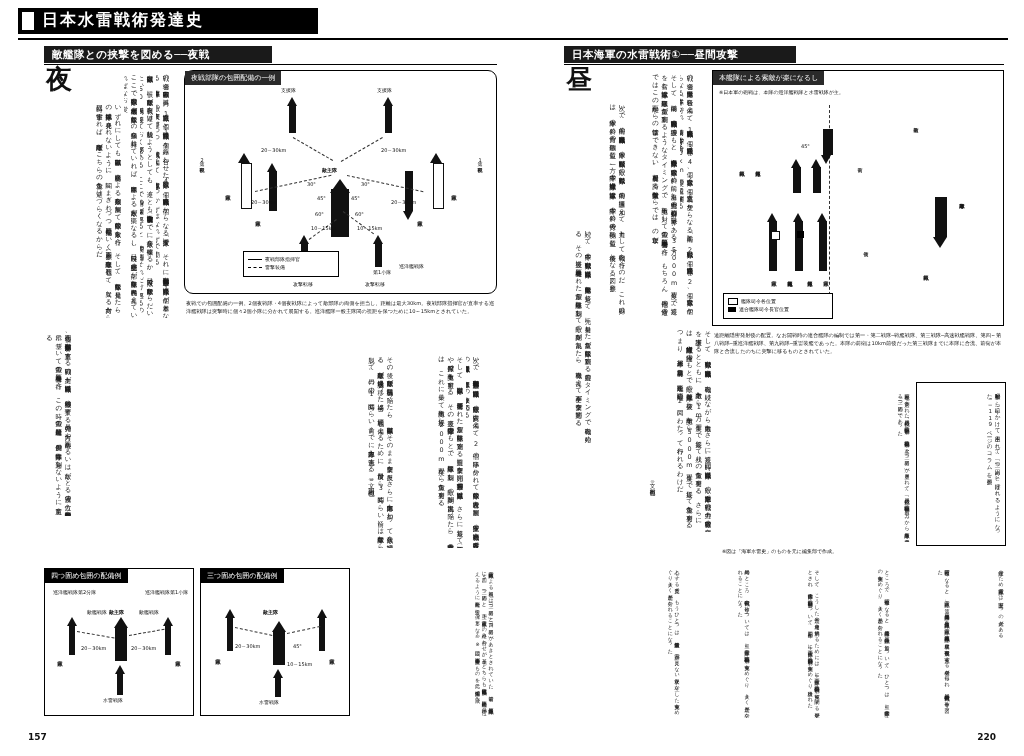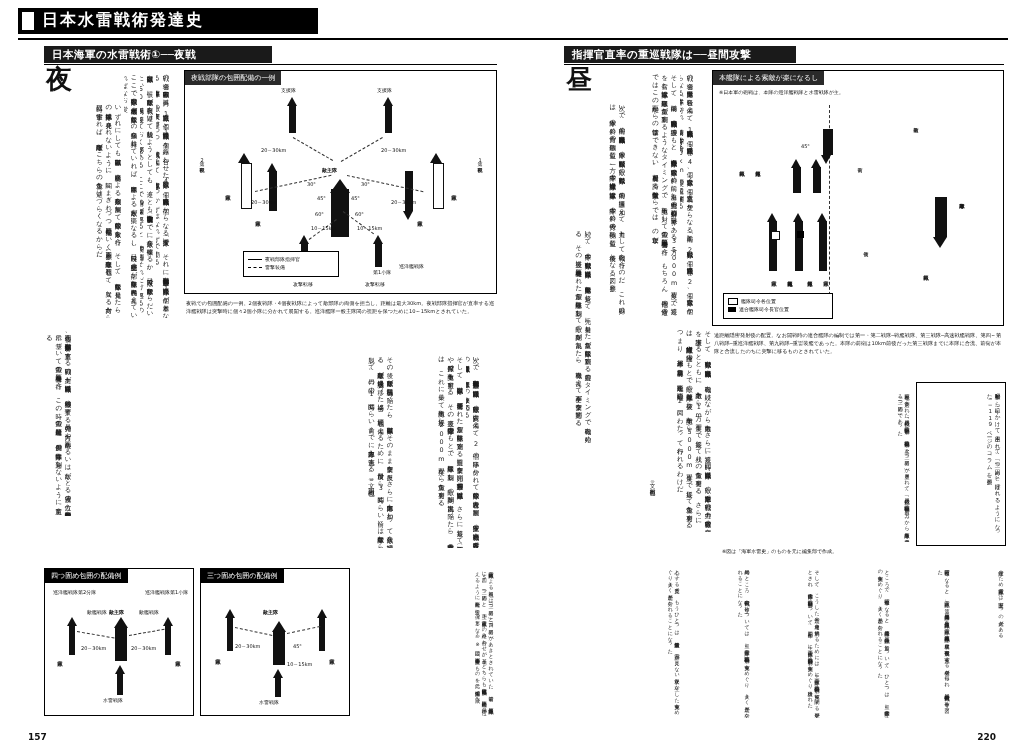--- a/index.html
+++ b/index.html
@@ -132,32 +132,32 @@
 
   <div class="masthead">
     <div class="bar"></div>
     <div class="tick"></div>
     <div class="title">日本水雷戦術発達史</div>
   </div>
   <div class="rule" style="left:18px;top:38px;width:990px;height:2px;"></div>
 
   <div class="left-page">
 
-    <div class="sect-head" style="left:44px;top:46px;width:228px;">日本海軍の水雷戦術①──夜戦</div>
+    <div class="sect-head" style="left:44px;top:46px;width:228px;">敵艦隊との挟撃を図める──夜戦</div>
     <div class="rule" style="left:44px;top:64px;width:453px;height:1px;"></div>
 
     <div class="dropcap" style="left:46px;top:66px;">夜</div>
 
     <div class="vtext" style="left:156px;top:70px;width:14px;height:248px;">戦の場合、夜戦部隊の兵力は、重巡戦隊1個と軽巡洋艦戦隊1個を組み合わせた「夜戦部隊」4個、高速戦艦戦隊1個からなる「支援隊」で、それに夜戦部隊指揮官直率の巡洋艦戦隊1個が基本となる。主力部隊は、敵の夜襲を避けつつ、彼我戦に備えて、夜戦部隊とつかずはなれずで勤する。</div>
     <div class="vtext" style="left:140px;top:70px;width:14px;height:248px;">夜戦部隊は、仮に敵艦隊が夜戦を避けて離脱しようとしても、遅くとも黄昏中（深夜薄明）頃までに接敵を確保するか、日没時点で敵艦隊からだいたい60浬以内に接近しておく必要がある。ここで独自の確保が遅れると、夜間の開始もそれだけ遅れるので、夜明け前に敵艦隊から離脱して味方の主力部隊と合流し、翌朝戦に備えることがむずかしくなる。</div>
     <div class="vtext" style="left:124px;top:70px;width:14px;height:248px;">ここで夜戦部隊の水上偵察機が敵艦隊との触接を維持していれば、本艦隊による索敵が楽になるし、日没時に水上艦艇の一部が敵艦隊を視界内に捉えていればなお良い。</div>
     <div class="vtext" style="left:72px;top:100px;width:50px;height:218px;">いずれにしても夜戦部隊は、水上艦艇による接敵列を展開して敵艦隊の索敵を行う。そして、敵艦隊を発見したら、敵の警戒部隊に発見されないように、闇にまぎれつつ包囲配備にいく（上図参照）。敵艦隊を包囲して、異なる方向から同時に雷撃すれば、敵艦隊がこちらの魚雷を避けづらくなるからだ。</div>
     <div class="vtext" style="left:46px;top:330px;width:26px;height:186px;">包囲後、夜戦部隊指揮官が直率する戦闘の主力が巡洋艦戦隊は、触接機の投下する吊光弾の方向や距離あるいは敵がとる電波の方位、夜戦部隊指揮官の指示に基づいて魚雷の遠距離発射を行う。この時、魚雷の発射距離は、反射側の味方部隊に到達しないように留意する。</div>
 
-    <div class="figbox" style="left:184px;top:70px;width:313px;height:224px;">
+    <div class="figbox" style="left:184px;top:70px;width:313px;height:224px;border-radius:9px;">
       <div class="figtitle">夜戦部隊の包囲配備の一例</div>
 
       <div class="shaft" style="left:146px;top:118px;width:18px;height:48px;"></div>
       <div class="arrow-up" style="left:145px;top:108px;border-left-width:10px;border-right-width:10px;border-bottom-width:14px;"></div>
       <div class="lbl" style="left:137px;top:96px;font-weight:bold;">敵主隊</div>
 
       <div class="shaft-out" style="left:56px;top:92px;width:9px;height:44px;"></div>
       <div class="arrow-up-out" style="left:53px;top:82px;"></div>
       <div class="shaft" style="left:84px;top:100px;width:8px;height:40px;"></div>
       <div class="arrow-up" style="left:82px;top:92px;"></div>
@@ -271,21 +271,21 @@
       <div class="lbl" style="left:58px;top:128px;">水雷戦隊</div>
     </div>
 
     <div class="vtext tiny" style="left:358px;top:568px;width:136px;height:148px;">水雷戦術隊による包囲には「三つ固め」と「四つ固め」があきとされていた。前者は、巡洋艦戦隊を軸に図5、三つ固めと、上下の水雷戦隊との組み合わせが基本。どちらも夜戦部隊旗艦は、視距距離の保持が行えるように距離を十分に保つ形となる。※図は「海軍水雷史」のものを元に編集部で作成。</div>
 
     <div class="pagenum" style="left:28px;">157</div>
   </div>
 
   <div class="right-page">
 
-    <div class="sect-head" style="left:52px;top:46px;width:232px;">指揮官直率の重巡戦隊は──昼間攻撃</div>
+    <div class="sect-head" style="left:52px;top:46px;width:232px;">日本海軍の水雷戦術①──昼間攻撃</div>
     <div class="rule" style="left:52px;top:64px;width:440px;height:1px;"></div>
 
     <div class="dropcap" style="left:54px;top:66px;">昼</div>
 
     <div class="vtext" style="left:168px;top:70px;width:14px;height:246px;">戦の場合、艦隊主力は合殺に備えて、高速戦艦戦隊1個、巡洋艦戦隊3～4個、水雷戦隊2個、重巡装2隻からなる「前衛」と、戦艦戦隊2個、巡洋艦戦隊1～2個、水雷戦隊2個からなる「本隊」に分かれ、前衛は本隊の前方20km程度の位置に展開する。</div>
     <div class="vtext" style="left:116px;top:70px;width:50px;height:246px;">そして、前衛は、高速戦艦戦隊の援護のもと、各巡洋艦戦隊や水雷戦隊の斜め前に進出し主力艦の有効射程の限界である3万5000m程度まで接近。重雷装艦を含む水雷戦隊は敵艦隊に魚雷が殺到するようなタイミングで、敵主力に対して魚雷の遠距離限密発射を行う。もちろん、他国の通常の魚雷ではこの距離からの雷撃はできない。超長射程を誇る酸素魚雷ならでは、の攻撃だ。</div>
     <div class="vtext" style="left:82px;top:100px;width:32px;height:216px;">次いで、前衛の高速戦艦戦隊は、本隊の戦艦戦隊が敵の戦艦戦隊と、前衛の援護に加えて、主力として砲戦を行うのだ。これ以外の前衛は、本隊の斜め前方の敵側に位置し、一方、本隊の巡洋艦戦隊や水雷戦隊は、本隊の斜め後方の敵側に位置し、後衛となる（図、参照）。</div>
     <div class="vtext" style="left:54px;top:226px;width:26px;height:222px;">続いて、本隊の戦艦戦隊や巡洋艦戦隊は、敵艦隊主力に接近して、先に発射した魚雷が敵艦隊に殺到する直前のタイミングで砲戦を始める。その直後に遠距離発射された魚雷が敵艦隊に殺到して敵の隊列が混乱したら、戦機を捉えて全軍が突撃を開始する。</div>
     <div class="vtext" style="left:144px;top:326px;width:56px;height:206px;">そして、戦艦戦隊や高速戦艦戦隊は、砲戦を続けながら敵主力にさらに接近。同時に巡洋艦戦隊は、敵の重巡部隊や戦艦の主力の水雷戦隊の突撃を援護するとともに、敵主力から1万m程度まで接近して残りの魚雷を発射する。さらに、水雷戦隊は、巡洋艦戦隊や掩護のもとで敵の警戒部隊を突破し、敵主力から5000m程度まで接近して魚雷を発射する。つまり、日本軍の魚雷発射は、遠距離と近距離の2回にわたって行われるわけだ。</div>
     <div class="vtext small" style="left:132px;top:478px;width:12px;height:54px;">（文＝田村尚也）</div>

